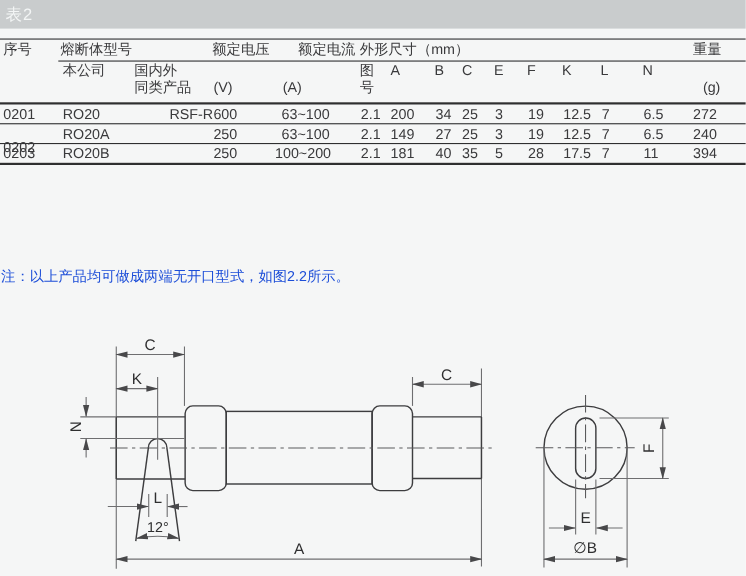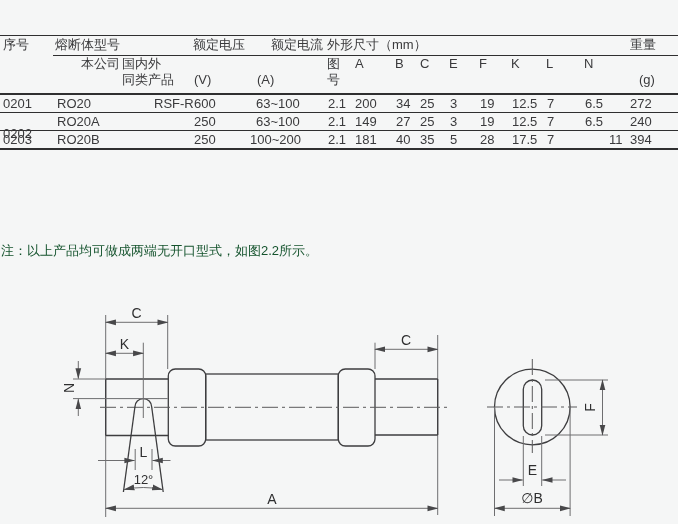--- a/index.html
+++ b/index.html
@@ -20,50 +20,53 @@
     font-size:15px;color:#f3f5f5;letter-spacing:1px;
   }
   .tcell{
     position:absolute;
     font-size:13px;line-height:15px;
     white-space:nowrap;
   }
   .hline{position:absolute;background:#2f2f30;}
   .note{
     position:absolute;left:1px;top:242px;
-    font-size:13px;color:#14532d;white-space:nowrap;
+    font-size:13px;color:#1d4ed8;white-space:nowrap;
   }
   svg{position:absolute;left:0;top:0;}
   .ol{stroke:#3d3d3f;stroke-width:1.3;fill:none;}
   .dl{stroke:#6e6e70;stroke-width:1;fill:none;}
   .cl{stroke:#5a5a5c;stroke-width:1;fill:none;stroke-dasharray:16 4 3 4;}
   .lbl{font-family:"Liberation Sans","DejaVu Sans",sans-serif;font-size:14px;fill:#2f2f30;}
   .lbl-sm{font-size:13px;}
 </style>
 </head>
 <body>
 
 <div class="screen">
 
+  <div class="titlebar">
+    <span>表2</span>
+  </div>
 
   <div class="hline" style="left:0;top:35px;width:678px;height:1.4px;"></div>
   <div class="hline" style="left:53px;top:55px;width:625px;height:1px;"></div>
   <div class="hline" style="left:0;top:93px;width:678px;height:2px;"></div>
   <div class="hline" style="left:0;top:112px;width:678px;height:1px;"></div>
   <div class="hline" style="left:0;top:130px;width:678px;height:1px;"></div>
   <div class="hline" style="left:0;top:148px;width:678px;height:1.6px;"></div>
 
   <span class="tcell" style="left:3px;top:37px;">序号</span>
   <span class="tcell" style="left:55px;top:37px;">熔断体型号</span>
   <span class="tcell" style="left:193px;top:37px;">额定电压</span>
   <span class="tcell" style="left:258px;top:37px;margin-left:13px;">额定电流</span>
   <span class="tcell" style="left:327px;top:37px;">外形尺寸（mm）</span>
   <span class="tcell" style="left:630px;top:37px;">重量</span>
 
-  <span class="tcell" style="left:57px;top:56px;margin-left:24px;">本公司</span>
+  <span class="tcell" style="left:57px;top:56px;">本公司</span>
   <span class="tcell" style="left:122px;top:56px;">国内外</span>
   <span class="tcell" style="left:122px;top:72px;">同类产品</span>
   <span class="tcell" style="left:194px;top:72px;">(V)</span>
   <span class="tcell" style="left:257px;top:72px;">(A)</span>
   <span class="tcell" style="left:327px;top:56px;">图</span>
   <span class="tcell" style="left:327px;top:72px;">号</span>
   <span class="tcell" style="left:355px;top:56px;">A</span>
   <span class="tcell" style="left:395px;top:56px;">B</span>
   <span class="tcell" style="left:420px;top:56px;">C</span>
   <span class="tcell" style="left:449px;top:56px;">E</span>
@@ -111,21 +114,21 @@
   <span class="tcell" style="left:194px;top:132px;">250</span>
   <span class="tcell" style="left:250px;top:132px;">100~200</span>
   <span class="tcell" style="left:328px;top:132px;">2.1</span>
   <span class="tcell" style="left:355px;top:132px;">181</span>
   <span class="tcell" style="left:396px;top:132px;">40</span>
   <span class="tcell" style="left:420px;top:132px;">35</span>
   <span class="tcell" style="left:450px;top:132px;">5</span>
   <span class="tcell" style="left:480px;top:132px;">28</span>
   <span class="tcell" style="left:512px;top:132px;">17.5</span>
   <span class="tcell" style="left:547px;top:132px;">7</span>
-  <span class="tcell" style="left:609px;top:132px;">11</span>
+  <span class="tcell" style="left:585px;top:132px;">11</span>
   <span class="tcell" style="left:630px;top:132px;">394</span>
 
   <div class="note">注：以上产品均可做成两端无开口型式，如图2.2所示。</div>
 
   <svg width="678" height="524" viewBox="0 0 678 524">
     <defs>
       <marker id="arr" viewBox="0 0 10 6" refX="9.3" refY="3" markerWidth="11" markerHeight="6.6" orient="auto-start-reverse">
         <path d="M0,0.4 L10,3 L0,5.6 Z" fill="#48484a"></path>
       </marker>
     </defs>

